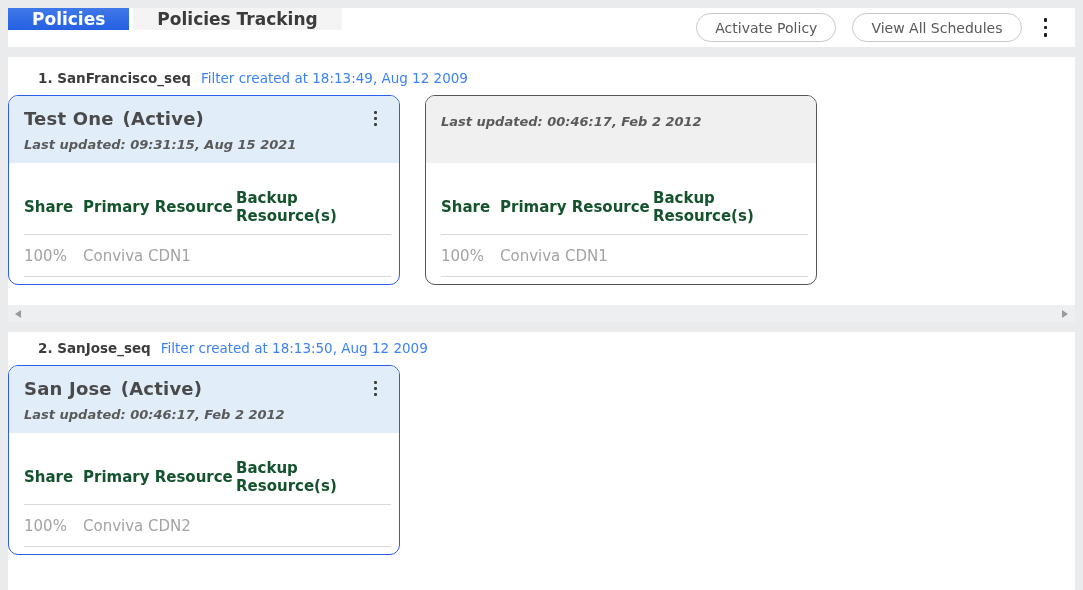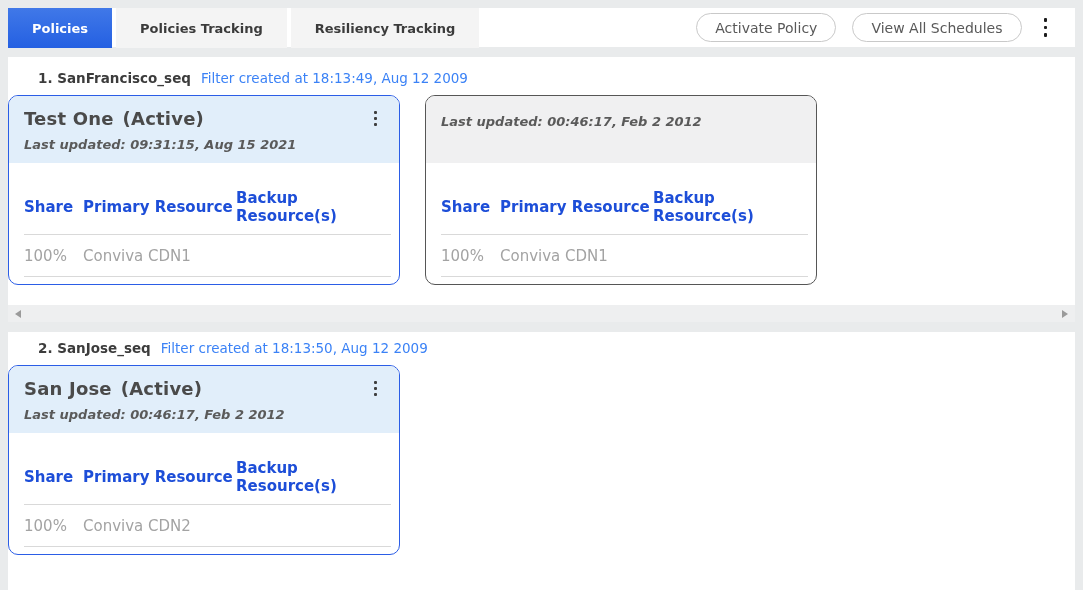--- a/index.html
+++ b/index.html
@@ -12,22 +12,22 @@
     color:#444;
   }
   
   .topbar {
     position:absolute; left:8px; top:8px; right:8px; height:39px;
     background:#ffffff;
     display:flex; align-items:flex-start;
   }
   .tabs { display:flex; gap:4px; height:32px; }
   .tab {
-    height:40px; display:flex; align-items:center; justify-content:center;
-    padding:0 24px; font-size:13px; font-weight:700; color:#3b3b3b;
+    height:22px; display:flex; align-items:center; justify-content:center;
+    padding:0 24px; font-size:17px; font-weight:700; color:#3b3b3b;
     background:#f4f4f4; cursor:pointer; white-space:nowrap;
   }
   .tab.active {
     background:linear-gradient(#4078e8,#2460e2);
     color:#ffffff;
   }
   .topbar-actions {
     margin-left:auto; display:flex; align-items:center; gap:16px;
     height:39px; padding-right:22px;
   }
@@ -64,42 +64,41 @@
   .card.active-card .card-header { background:#e1eefa; }
   .card-title-row { display:flex; align-items:center; }
   .card-title { font-size:18px; font-weight:600; color:#4a4a4a; letter-spacing:.2px; }
   .card-status { font-size:18px; font-weight:600; color:#4a4a4a; margin-left:9px; letter-spacing:.2px; }
   .card-title-row .card-kebab { margin-left:auto; margin-right:2px; }
   .card-updated { margin-top:7px; font-size:13px; font-style:italic; color:#5a5a5a;font-weight:bold; }
   .card-body { padding:0 8px 0 15px; }
   .tbl-head, .tbl-row {
     display:grid; grid-template-columns:59px 153px 1fr; align-items:center;
   }
-  .tbl-head { margin-top:26px; font-size:15px; font-weight:600; color:#1d4ed8; }
+  .tbl-head { margin-top:26px; font-size:15px; font-weight:600; color:#14532d; }
   .tbl-row { margin-top:12px; font-size:15px; color:#a3a3a3; }
   .divider { border-top:1px solid #d9d9d9; margin-top:9px; }
   .divider.row-div { margin-top:11px; }
   
   .hscroll {
     position:absolute; left:0; right:0; bottom:0; height:17px;
     background:#eeeff0; display:flex; align-items:center; justify-content:space-between;
     padding:0 7px;
   }
   .arrow { width:0; height:0; display:block; cursor:pointer; }
   .arrow-left  { border-top:4.5px solid transparent; border-bottom:4.5px solid transparent; border-right:6px solid #9a9a9a; }
   .arrow-right { border-top:4.5px solid transparent; border-bottom:4.5px solid transparent; border-left:6px solid #9a9a9a; }
 </style>
 </head>
 <body>
 
 <div class="topbar">
   <div class="tabs">
     <div class="tab active">Policies</div>
     <div class="tab">Policies Tracking</div>
-    <div class="tab">Resiliency Tracking</div>
   </div>
   <div class="topbar-actions">
     <button class="btn">Activate Policy</button>
     <button class="btn">View All Schedules</button>
     <span class="kebab">
         <i></i>
         <i></i>
         <i></i>
       </span>
   </div>

